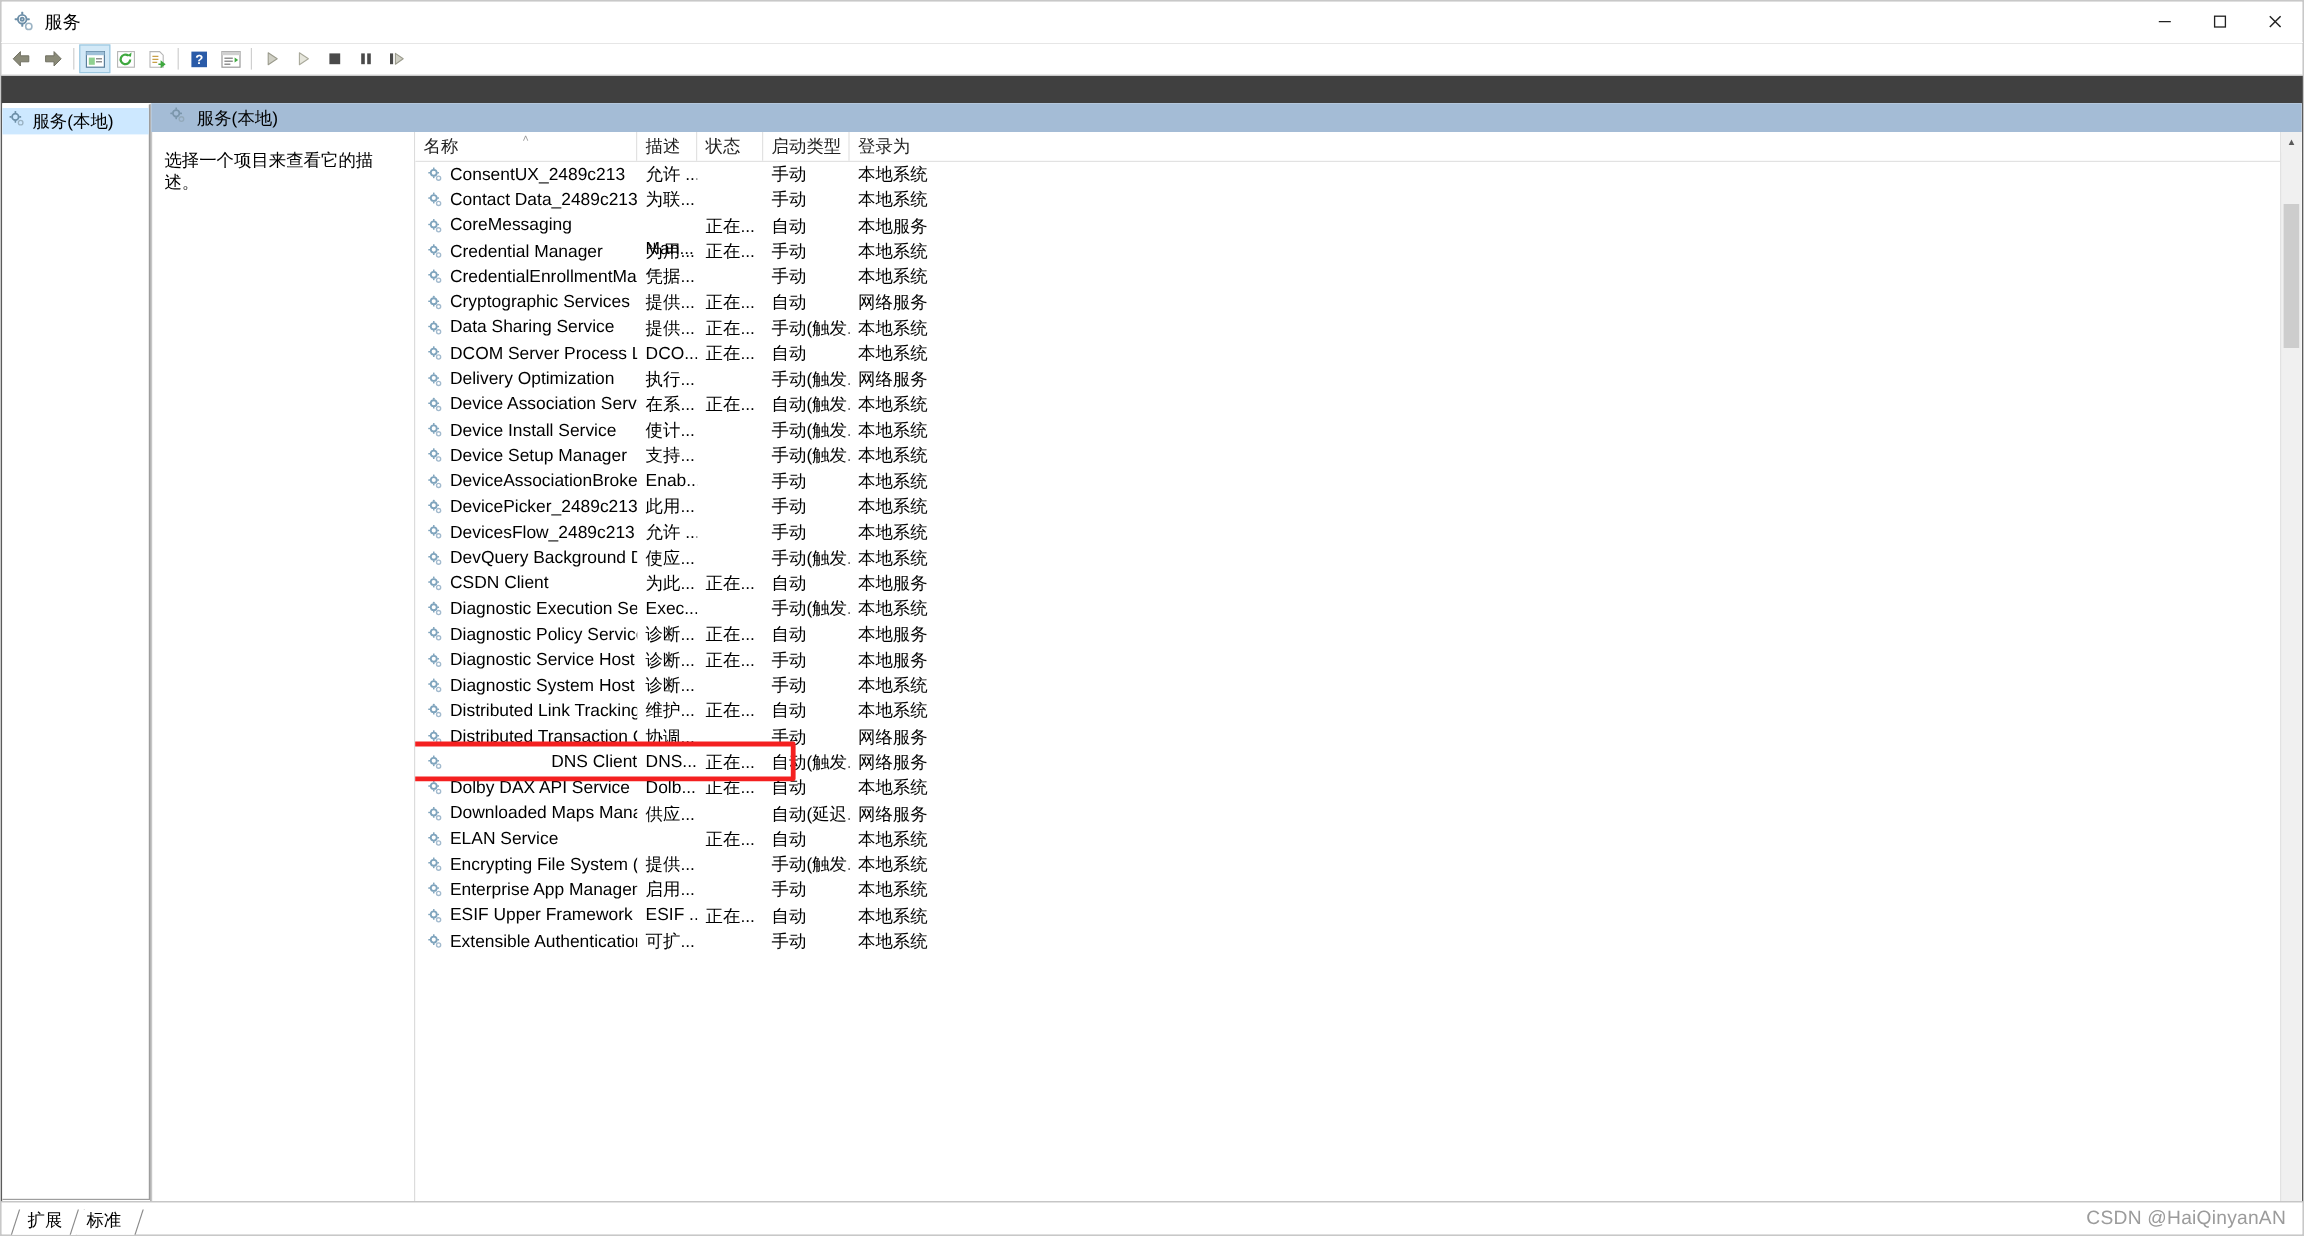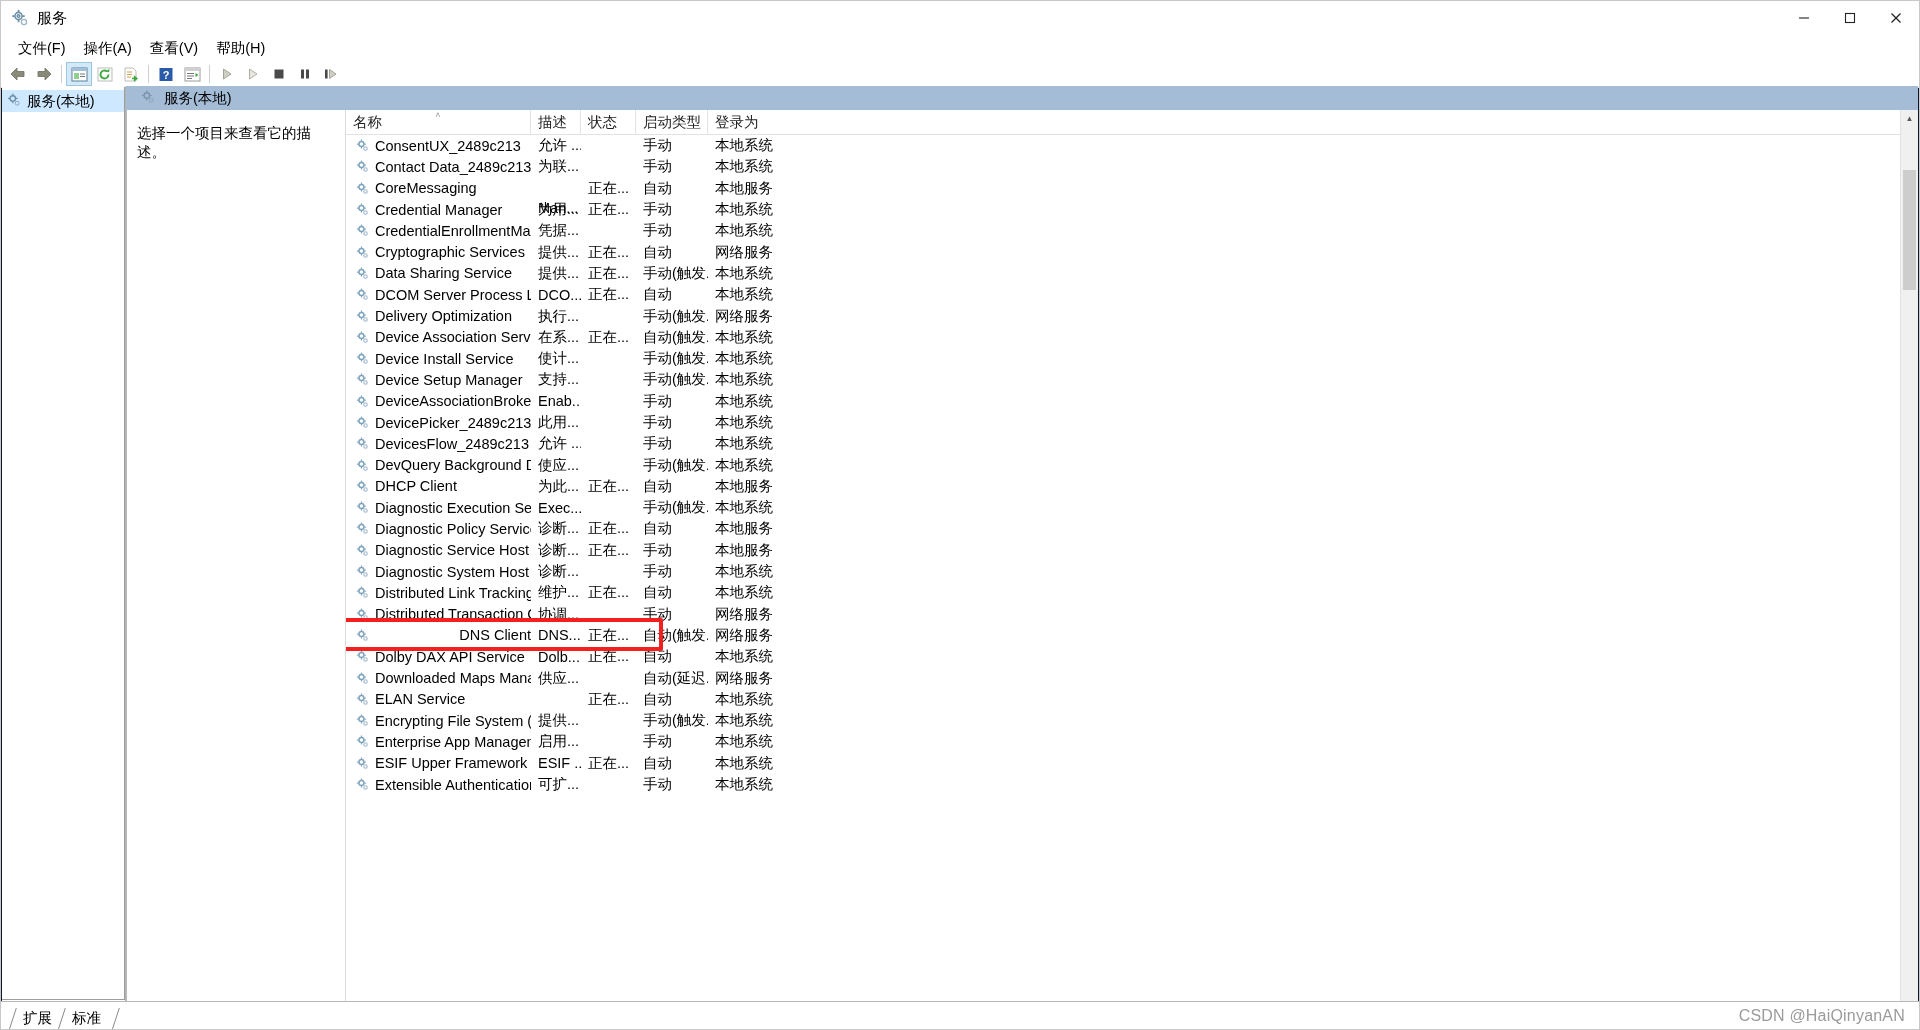--- a/index.html
+++ b/index.html
@@ -6,21 +6,21 @@
   body{
     width:1920px;height:1030px;
     background:#ffffff;
     font-family:"Liberation Sans","DejaVu Sans",sans-serif;
     font-size:15px;color:#000;
     overflow:hidden;
     -webkit-font-smoothing:antialiased;
   }
   .app{
     position:relative;width:1920px;height:1030px;
-    background:#0f172a;
+    background:#404040;
     box-sizing:border-box;
     border:1px solid #c8c8c8;
   }
 
   
   .titlebar{
     height:34px;display:flex;align-items:center;
     background:#ffffff;border-bottom:1px solid #ffffff;
     position:relative;
   }
@@ -250,26 +250,20 @@
       </div>
       <div class="win-btn close">
         <svg width="12" height="12" viewBox="0 0 12 12">
             <line x1="1.5" y1="1.5" x2="10.5" y2="10.5" stroke="currentColor" stroke-width="1.2"></line>
             <line x1="10.5" y1="1.5" x2="1.5" y2="10.5" stroke="currentColor" stroke-width="1.2"></line>
           </svg>
       </div>
     </div>
   </div>
 
-  <div class="menubar">
-    <div class="menu-item">文件(F)</div>
-    <div class="menu-item">操作(A)</div>
-    <div class="menu-item">查看(V)</div>
-    <div class="menu-item">帮助(H)</div>
-  </div>
 
   <div class="toolbar">
     <div class="tb-btn">
       <svg width="18" height="16" viewBox="0 0 18 16">
         <path d="M8 2 L2 8 L8 14 L8 10.5 L15 10.5 L15 5.5 L8 5.5 Z" fill="#8a8a78" stroke="#6e6e60" stroke-width=".8" stroke-linejoin="round"></path>
       </svg>
     </div>
     <div class="tb-btn">
       <svg width="18" height="16" viewBox="0 0 18 16">
         <path d="M10 2 L16 8 L10 14 L10 10.5 L3 10.5 L3 5.5 L10 5.5 Z" fill="#8a8a78" stroke="#6e6e60" stroke-width=".8" stroke-linejoin="round"></path>
@@ -765,21 +759,21 @@
                         <circle cx="8.6" cy="8" r="3.3"></circle>
                       </g>
                       <g fill="#7fa4bd">
                         <rect x="7.8" y="2.0" width="1.7" height="2.1" rx=".4"></rect>
                         <rect x="7.8" y="11.9" width="1.7" height="2.1" rx=".4"></rect>
                         <rect x="2.5" y="7.2" width="2.1" height="1.7" rx=".4"></rect>
                         <rect x="12.4" y="7.2" width="2.1" height="1.7" rx=".4"></rect>
                       </g>
                       <circle cx="14" cy="14" r="2.3" fill="none" stroke="#a2bace" stroke-width="1.5"></circle>
                     </svg></span>
-                  <span>DHCP Client</span>
+                  <span>CSDN Client</span>
                 </div>
                 <div class="td" style="width: 50px;">为此...</div>
                 <div class="td" style="width: 55px;">正在...</div>
                 <div class="td" style="width: 72px;">自动</div>
                 <div class="td" style="flex: 1 1 0%;">本地服务</div>
               </div>
               <div class="lv-row">
                 <div class="td name" style="width: 185px;">
                   <span class="svc-ico"><svg width="15" height="15" viewBox="0 0 20 20">
                       <g fill="none" stroke="#7fa4bd" stroke-width="2">

